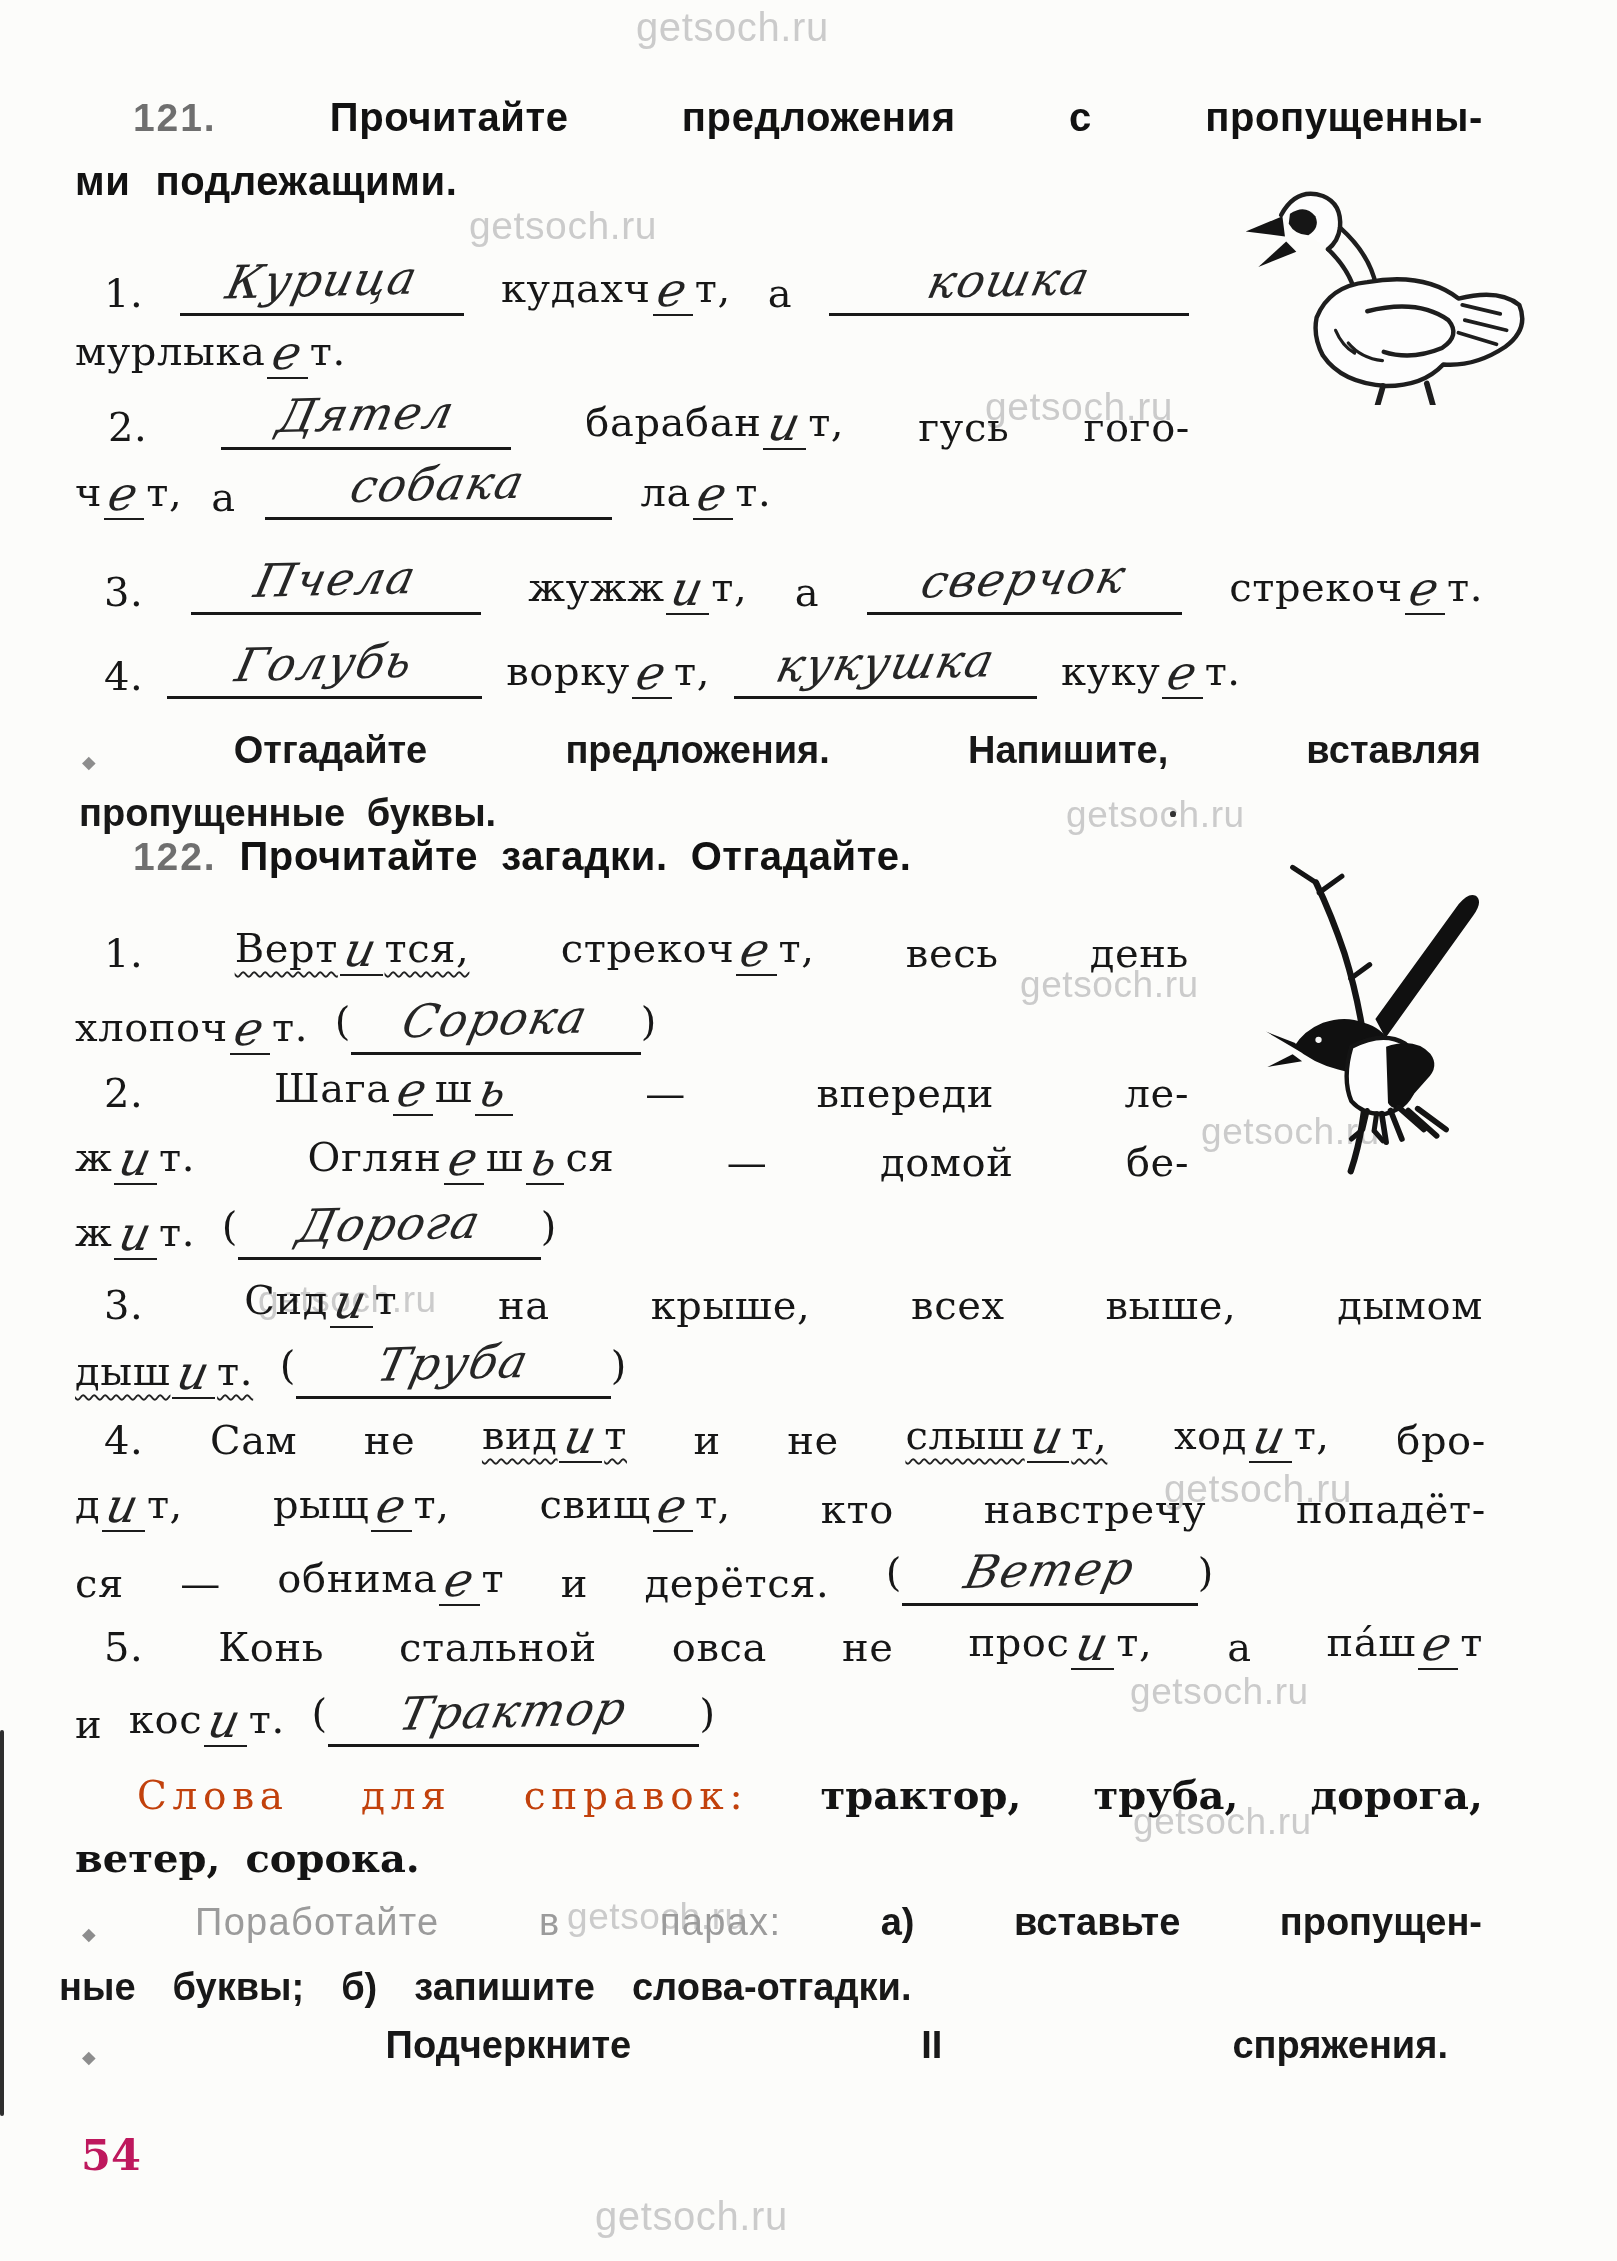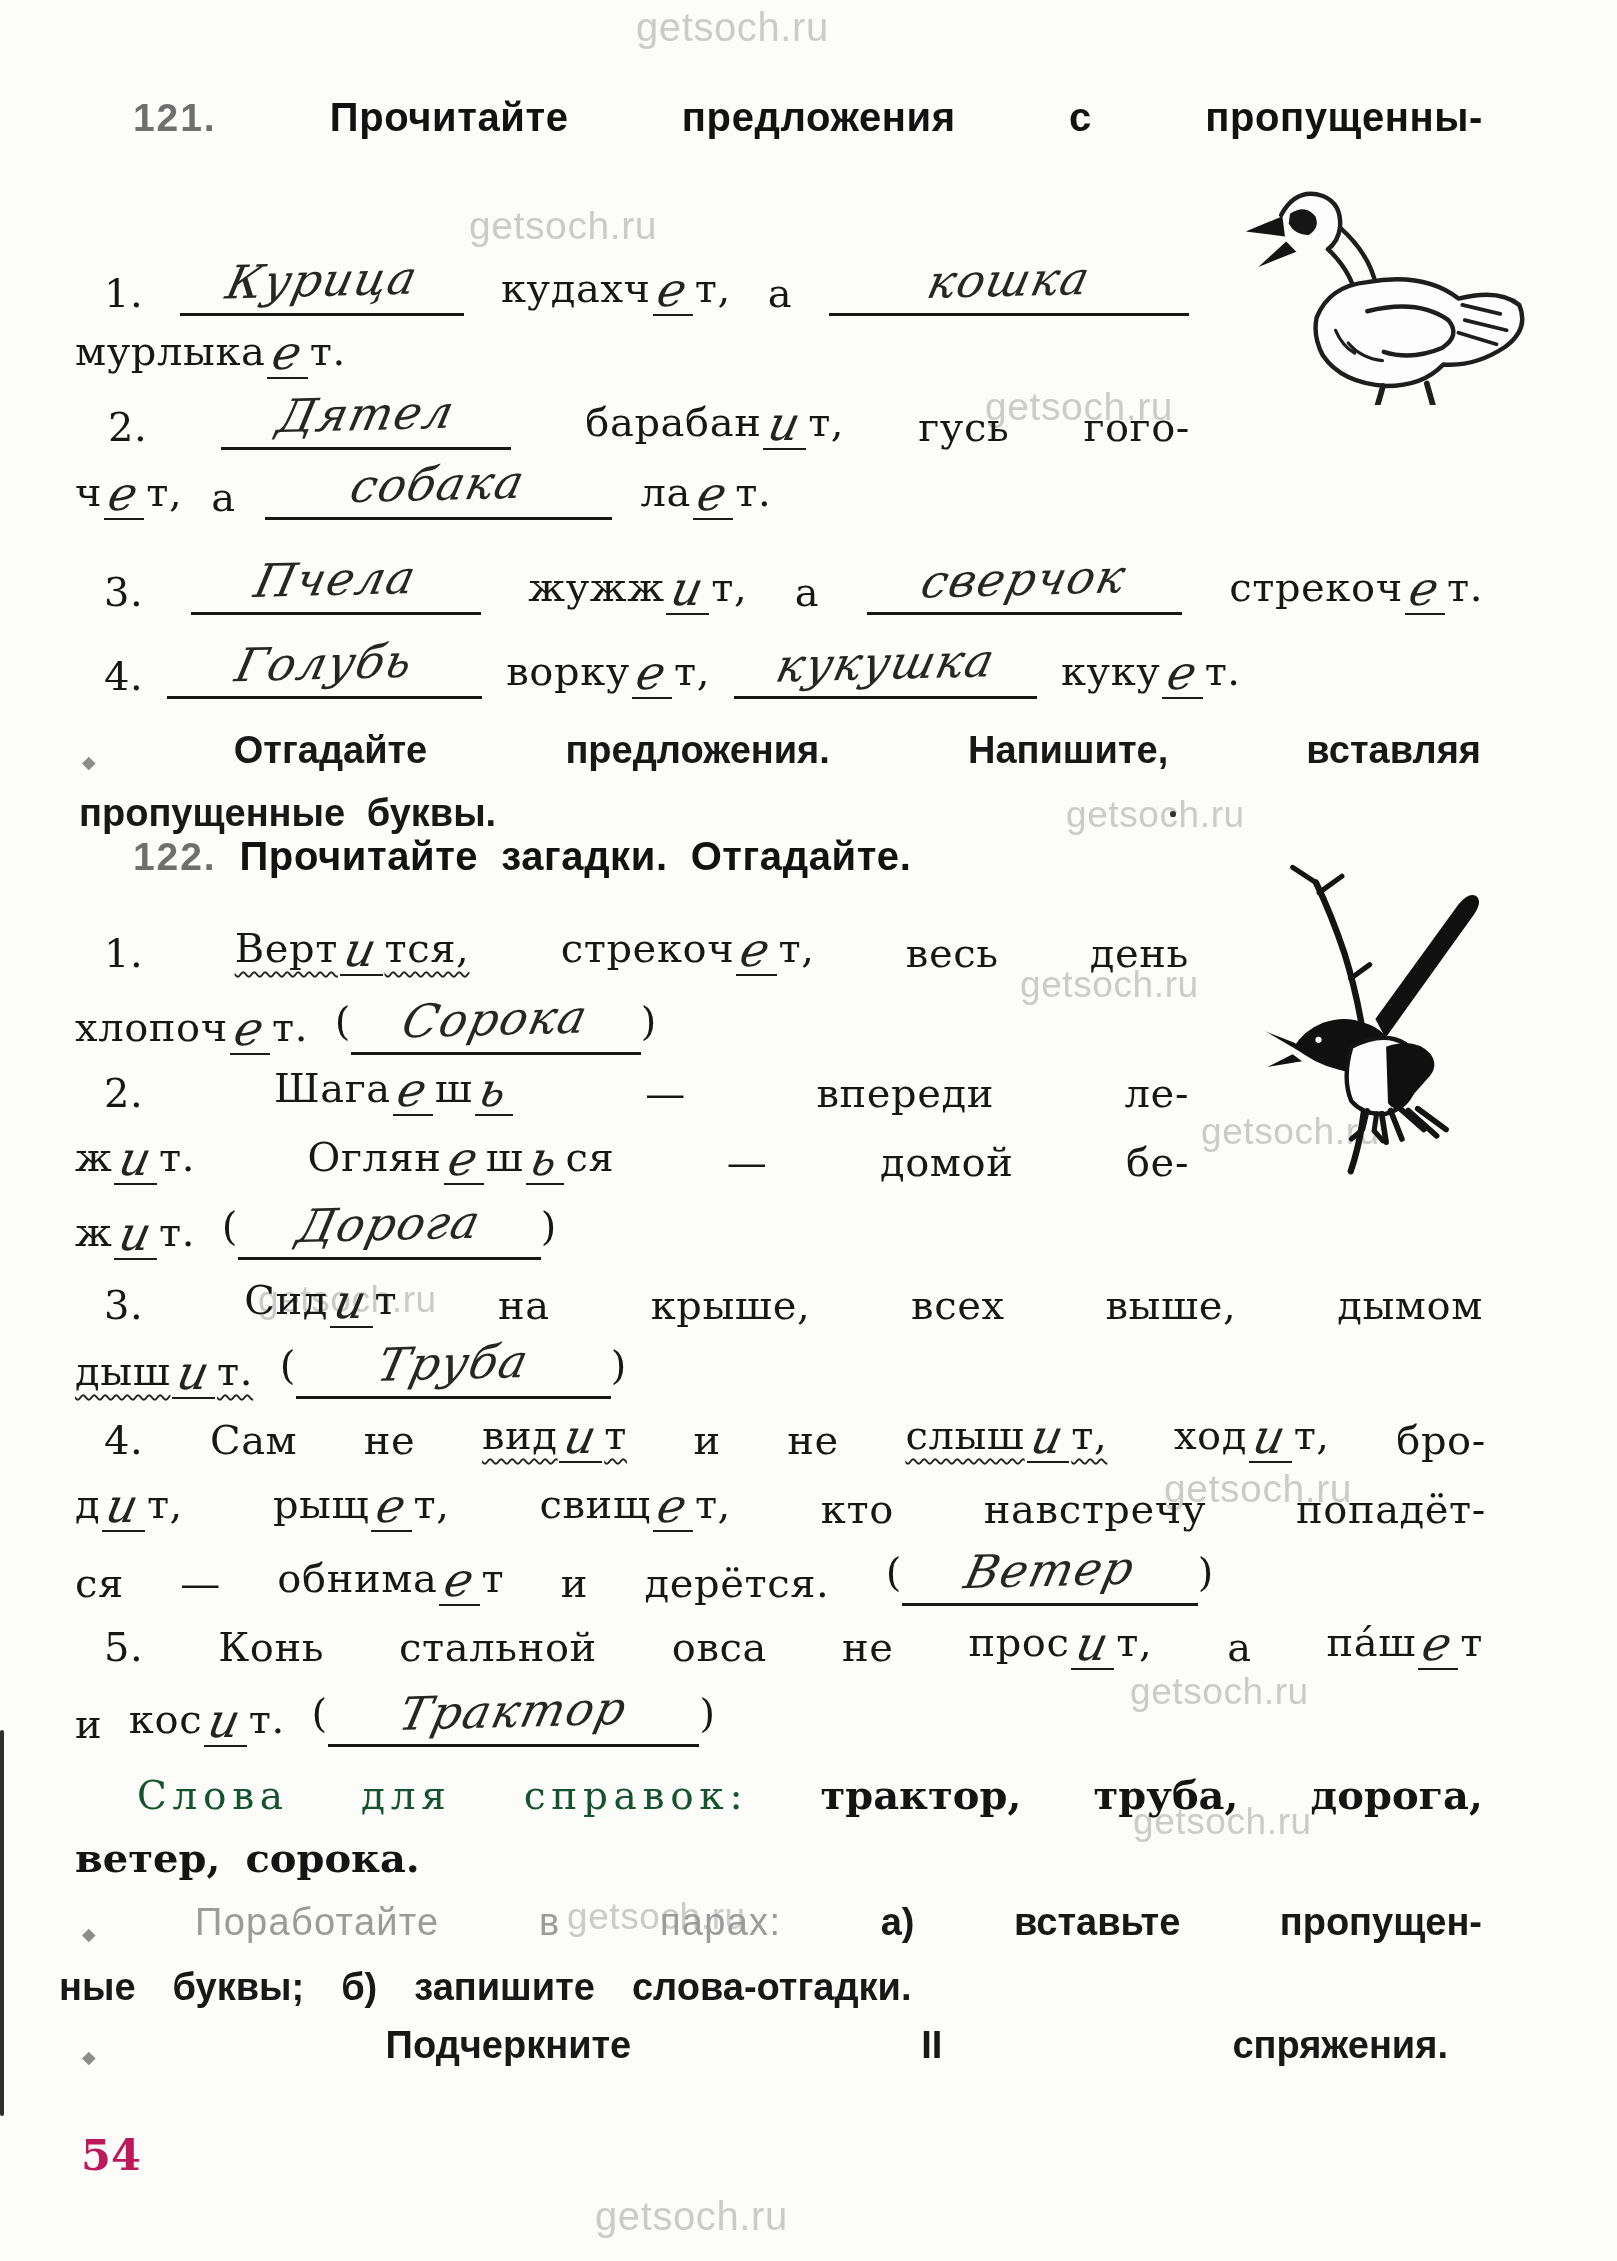--- a/index.html
+++ b/index.html
@@ -9,21 +9,21 @@
       color:#cbcbcb;letter-spacing:0.6px;white-space:nowrap;}
   .illu{position:absolute;z-index:2;}
   .line{position:absolute;z-index:3;display:flex;align-items:flex-end;gap:24px;white-space:nowrap;}
   .just{justify-content:space-between;}
   .unit{white-space:nowrap;}
   .seg-p{font:40px "DejaVu Serif",serif;color:#171717;letter-spacing:0.6px;}
   .seg-n{font:700 39px "Liberation Sans",sans-serif;color:#6f6f6f;letter-spacing:1.9px;}
   .seg-h{font:700 40px "Liberation Sans",sans-serif;color:#121212;letter-spacing:0.6px;}
   .seg-b{font:700 38px "Liberation Sans",sans-serif;color:#181818;}
   .seg-gi{font:400 38px "Liberation Sans",sans-serif;color:#9b9b9b;letter-spacing:1.3px;}
-  .seg-gs{font:39px "DejaVu Serif",serif;color:#14532d;letter-spacing:5.7px;}
+  .seg-gs{font:39px "DejaVu Serif",serif;color:#c2410c;letter-spacing:5.7px;}
   .seg-bs{font:700 40px "DejaVu Serif",serif;color:#141414;}
   .seg-bul{font:17.7px "DejaVu Sans",sans-serif;color:#8d8d8d;align-self:center;}
   .ins{display:inline-block;border-bottom:2.5px solid #1c1c1c;padding:0 6.3px 1.3px;margin:0 1.9px;}
   .ins-i{display:inline-block;font:italic 47px "DejaVu Serif",serif;color:#232323;
          transform:skewX(-12deg) translateY(3.8px);}
   .hw{display:inline-block;border-bottom:3.2px solid #181818;text-align:center;padding:0 8.9px 6.3px;}
   .hw-i{display:inline-block;font:italic 46px "DejaVu Serif",serif;color:#262626;letter-spacing:1.3px;
         transform:skewX(-14deg) rotate(-1.5deg);}
   .wavy{text-decoration:underline wavy #222 2.2px;text-underline-offset:8.9px;}
   .wavy .ins{text-decoration:underline wavy #222 2.2px;text-underline-offset:15px;}
@@ -85,20 +85,24 @@
     <span class="wm" style="left: 1133px; top: 1801px; font-size: 37px;">getsoch.ru</span>
     <span class="wm" style="left: 567px; top: 1896px; font-size: 37px;">getsoch.ru</span>
     <span class="wm" style="left: 595px; top: 2194px; font-size: 40px;">getsoch.ru</span>
     <div class="line just" style="top: 95px; left: 133px; width: 1350px;">
       <span class="unit"><span class="seg-n">121.</span></span>
       <span class="unit"><span class="seg-h">Прочитайте</span></span>
       <span class="unit"><span class="seg-h">предложения</span></span>
       <span class="unit"><span class="seg-h">с</span></span>
       <span class="unit"><span class="seg-h">пропущенны-</span></span>
     </div>
+    <div class="line" style="top: 159px; left: 75px; gap: 25px;">
+      <span class="unit"><span class="seg-h">ми</span></span>
+      <span class="unit"><span class="seg-h">подлежащими.</span></span>
+    </div>
     <div class="line just" style="top: 253px; left: 104px; width: 1085px;">
       <span class="unit"><span class="seg-p">1.</span></span>
       <span class="unit"><span class="hw" style="min-width: 266px;"><span class="hw-i">Курица</span></span></span>
       <span class="unit"><span class="seg-p">кудахч</span><span class="ins"><span class="ins-i">е</span></span><span class="seg-p">т,</span></span>
       <span class="unit"><span class="seg-p">а</span></span>
       <span class="unit"><span class="hw" style="min-width: 342px;"><span class="hw-i">кошка</span></span></span>
     </div>
     <div class="line" style="top: 321px; left: 75px;">
       <span class="unit"><span class="seg-p">мурлыка</span><span class="ins"><span class="ins-i">е</span></span><span class="seg-p">т.</span></span>
     </div>

